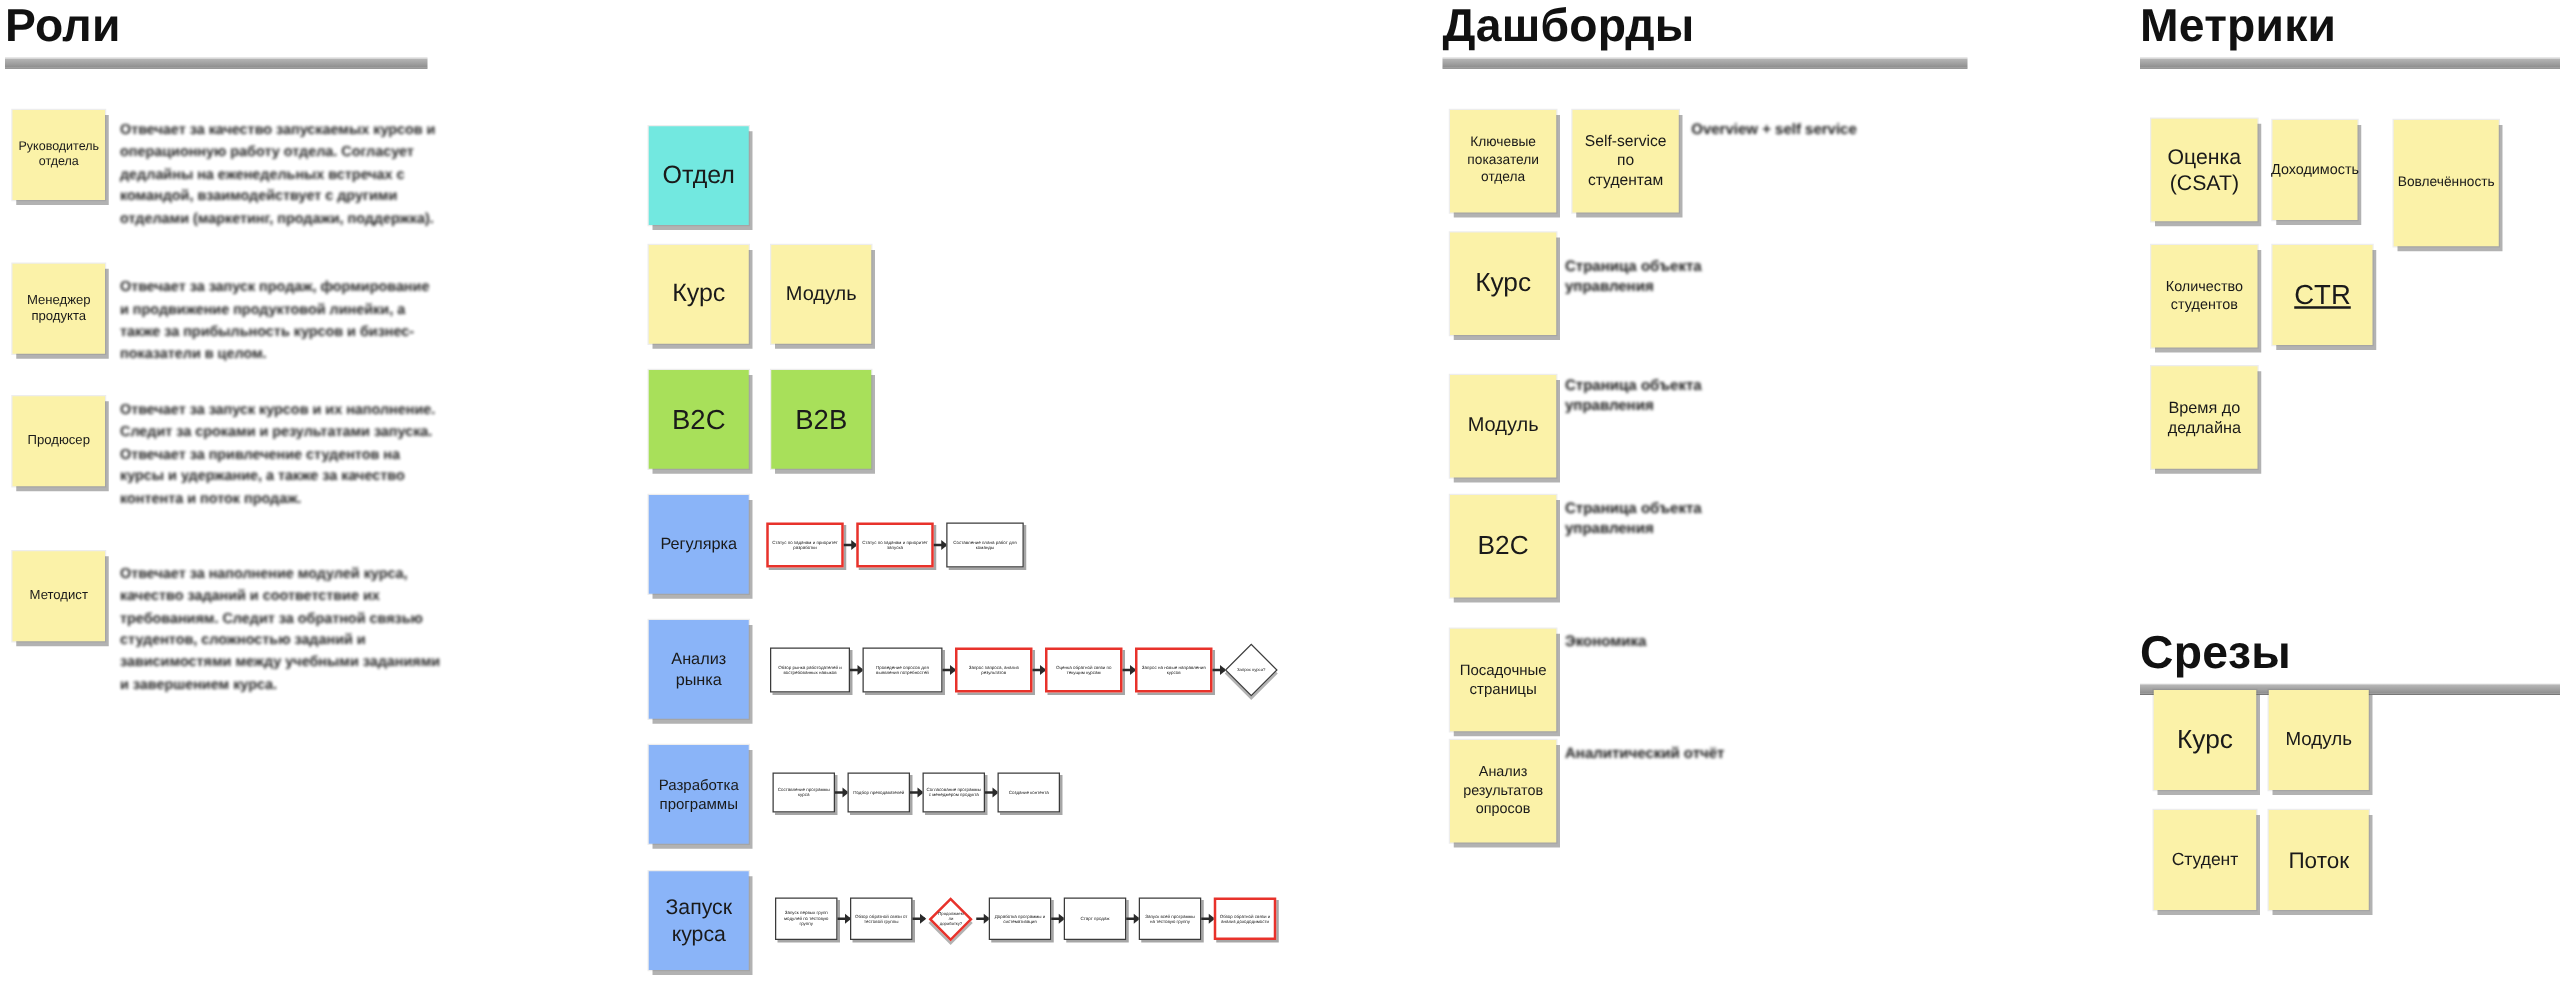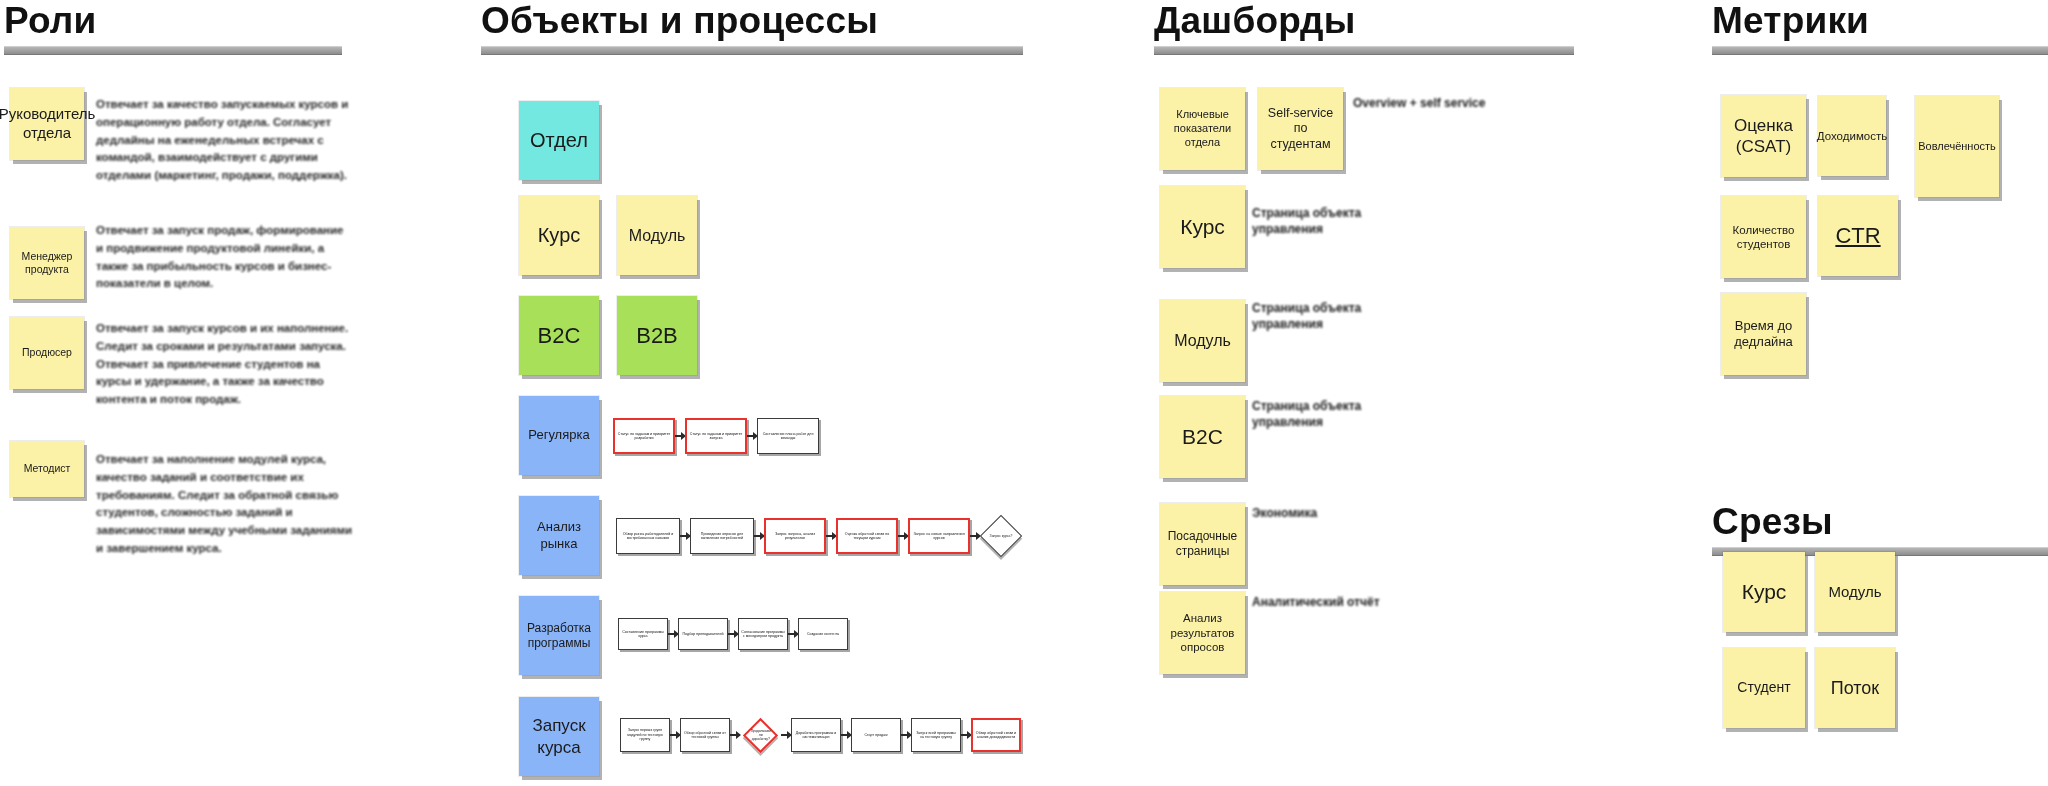--- a/index.html
+++ b/index.html
@@ -73,44 +73,40 @@
 </head>
 <body>
 
 <div class="board">
 
   <div class="section-head" style="left:4px;top:2px;width:338px;">
     <div class="title">Роли</div>
     <div class="rule"></div>
   </div>
 
-  <div class="note yellow" style="left:10px;top:88px;width:74px;height:72px;font-size:15px;">
+  <div class="note yellow" style="left:10px;top:88px;width:74px;height:72px;font-size:10px;">
     <span>Руководитель отдела</span>
   </div>
   <div class="redacted" style="left:96px;top:96px;width:260px;">Отвечает за качество запускаемых курсов и операционную работу отдела. Согласует дедлайны на еженедельных встречах с командой, взаимодействует с другими отделами (маркетинг, продажи, поддержка).</div>
 
-  <div class="note yellow" style="left:10px;top:211px;width:74px;height:72px;font-size:10.5px;margin-top:16px;">
+  <div class="note yellow" style="left:10px;top:211px;width:74px;height:72px;font-size:10.5px;">
     <span>Менеджер продукта</span>
   </div>
   <div class="redacted" style="left:96px;top:222px;width:255px;">Отвечает за запуск продаж, формирование и продвижение продуктовой линейки, а также за прибыльность курсов и бизнес-показатели в целом.</div>
 
   <div class="note yellow" style="left:10px;top:317px;width:74px;height:72px;font-size:10.5px;">
     <span>Продюсер</span>
   </div>
   <div class="redacted" style="left:96px;top:320px;width:258px;">Отвечает за запуск курсов и их наполнение. Следит за сроками и результатами запуска. Отвечает за привлечение студентов на курсы и удержание, а также за качество контента и поток продаж.</div>
 
-  <div class="note yellow" style="left:10px;top:441px;width:74px;height:56px;font-size:10.5px;">
+  <div class="note yellow" style="left:10px;top:441px;width:74px;height:72px;font-size:10.5px;">
     <span>Методист</span>
   </div>
   <div class="redacted" style="left:96px;top:451px;width:264px;">Отвечает за наполнение модулей курса, качество заданий и соответствие их требованиям. Следит за обратной связью студентов, сложностью заданий и зависимостями между учебными заданиями и завершением курса.</div>
 
-  <div class="section-head" style="left:481px;top:2px;width:542px;">
-    <div class="title">Объекты и процессы</div>
-    <div class="rule"></div>
-  </div>
 
   <div class="note teal" style="left:519px;top:101px;width:80px;height:79px;font-size:20px;">
     <span>Отдел</span>
   </div>
 
   <div class="note yellow" style="left:519px;top:196px;width:80px;height:79px;font-size:20px;">
     <span>Курс</span>
   </div>
   <div class="note yellow" style="left:617px;top:196px;width:80px;height:79px;font-size:16px;">
     <span>Модуль</span>

